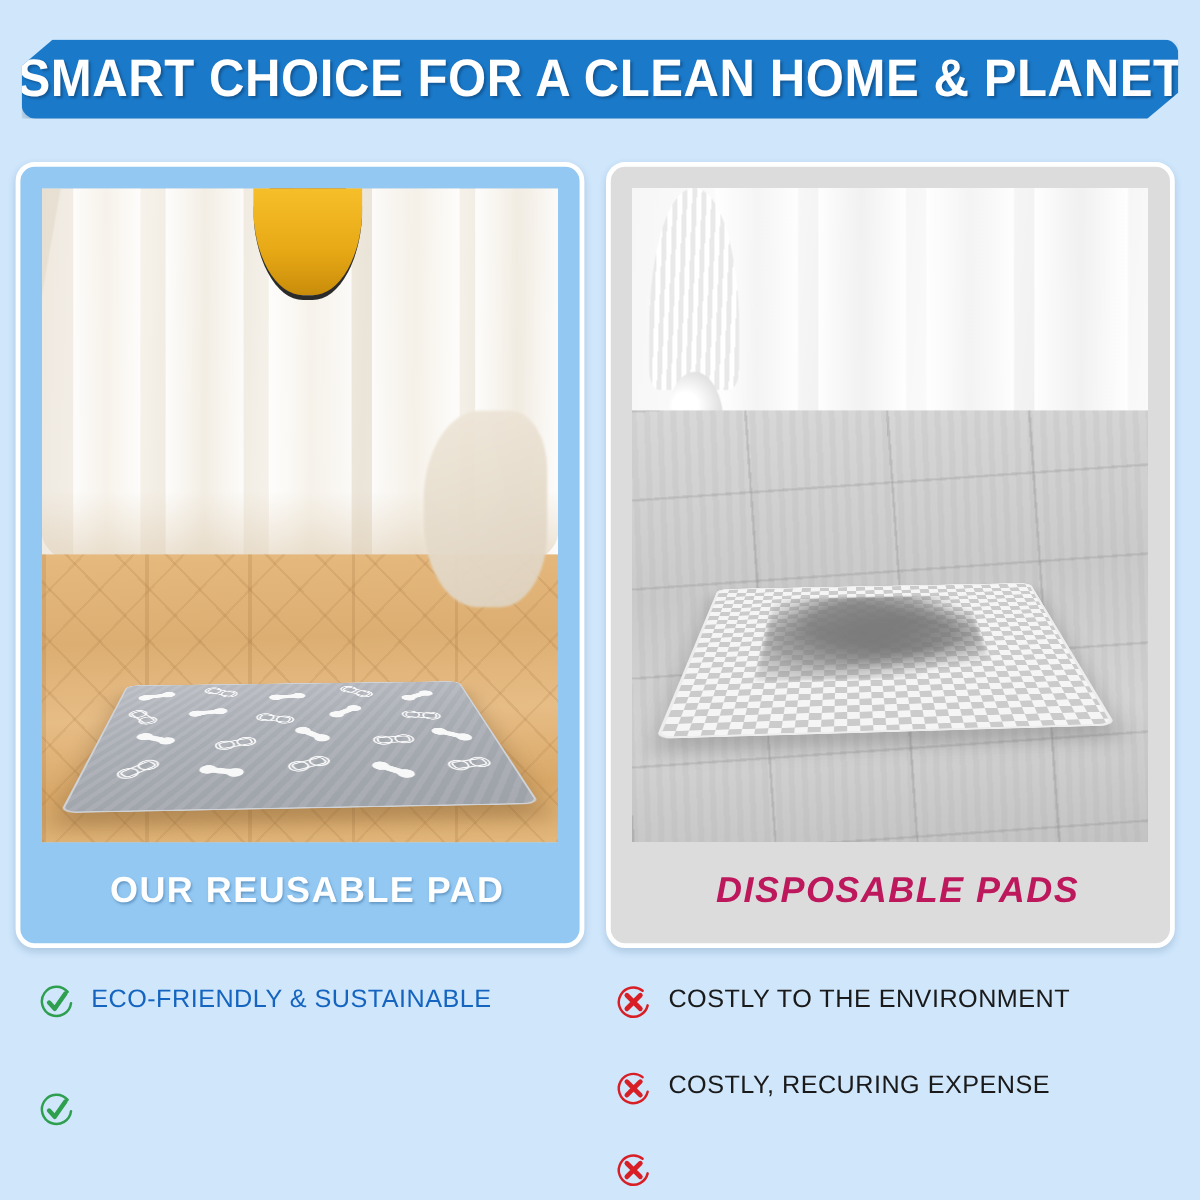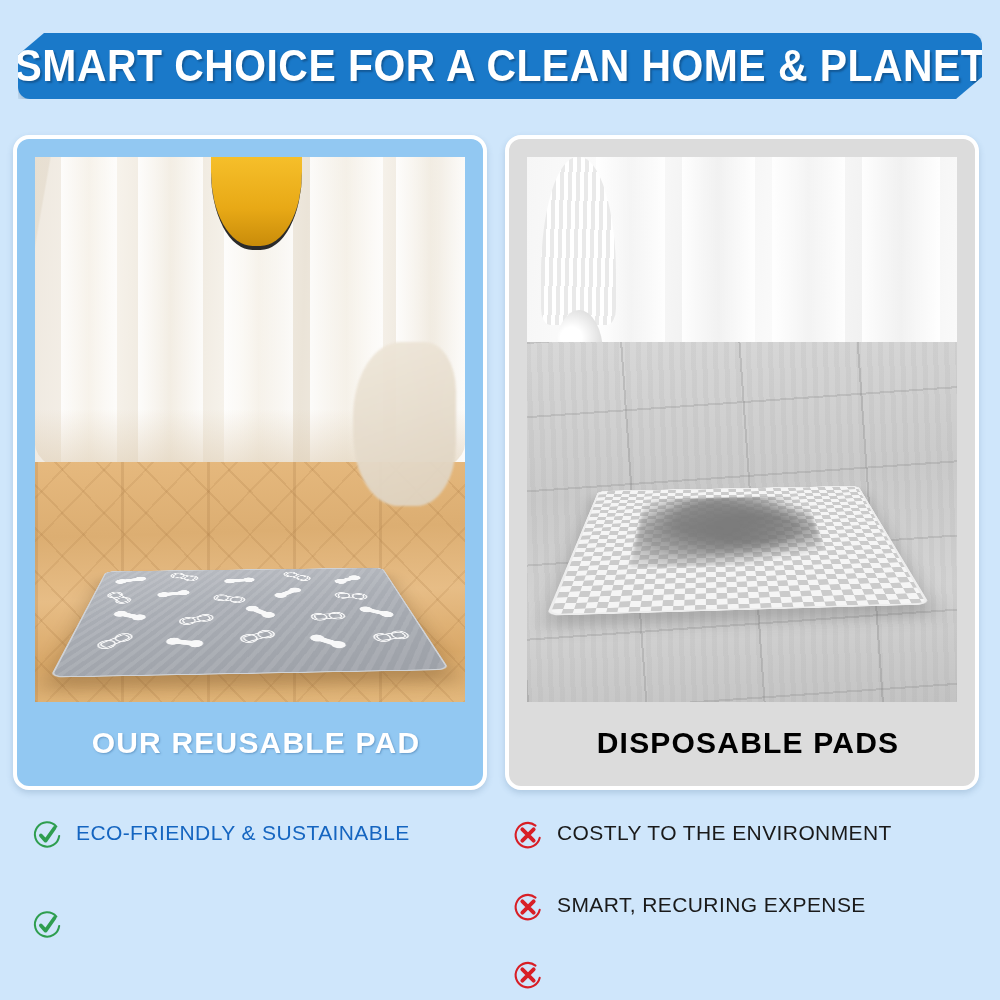--- a/index.html
+++ b/index.html
@@ -48,21 +48,21 @@
   .photo{
     position:absolute;left:18px;top:18px;right:18px;height:545px;
     overflow:hidden;
   }
   .caption{
     position:absolute;left:12px;right:0;bottom:0;height:86px;
     display:flex;align-items:center;justify-content:center;
     font-size:30px;font-weight:bold;letter-spacing:1.2px;
   }
   .caption.l{color:#ffffff;text-shadow:1px 1px 2px rgba(60,110,160,0.5);}
-  .caption.r{color:#000000;}
+  .caption.r{color:#be185d;font-style:italic;}
 
   
   .scene-a{position:absolute;inset:0;background:#f3ece2;}
   .wall-a{
     position:absolute;left:0;top:0;right:0;height:62%;
     background:
       linear-gradient(100deg, rgba(225,215,198,.55) 0 3%, rgba(0,0,0,0) 3.4%),
       linear-gradient(92deg,#efe9e0 0%,#f7f3ec 18%,#ece5d9 32%,#f8f5ef 48%,#ebe4d8 62%,#f6f2eb 78%,#e8e0d3 92%,#f2eee7 100%);
   }
   .curtain{position:absolute;top:0;height:100%;background:linear-gradient(90deg,rgba(255,255,255,.85),rgba(248,244,236,.55),rgba(255,255,255,.8));}
@@ -318,21 +318,21 @@
       </span>
       <span class="btxt dark">COSTLY TO THE ENVIRONMENT</span>
     </div>
     <div class="bullet" style="top:90px">
       <span class="ic">
         <svg viewBox="0 0 32 32" width="30" height="30">
           <path d="M24 6 A13 13 0 1 0 28.5 19" fill="none" stroke="#d81f26" stroke-width="2.2" stroke-linecap="round"></path>
           <path d="M10 10 L22 22 M22 10 L10 22" fill="none" stroke="#d81f26" stroke-width="4.2" stroke-linecap="round"></path>
         </svg>
       </span>
-      <span class="btxt dark">SMART, RECURING EXPENSE</span>
+      <span class="btxt dark">COSTLY, RECURING EXPENSE</span>
     </div>
     <div class="bullet" style="top:158px">
       <span class="ic">
         <svg viewBox="0 0 32 32" width="30" height="30">
           <path d="M24 6 A13 13 0 1 0 28.5 19" fill="none" stroke="#d81f26" stroke-width="2.2" stroke-linecap="round"></path>
           <path d="M10 10 L22 22 M22 10 L10 22" fill="none" stroke="#d81f26" stroke-width="4.2" stroke-linecap="round"></path>
         </svg>
       </span>
     </div>
   </div>

